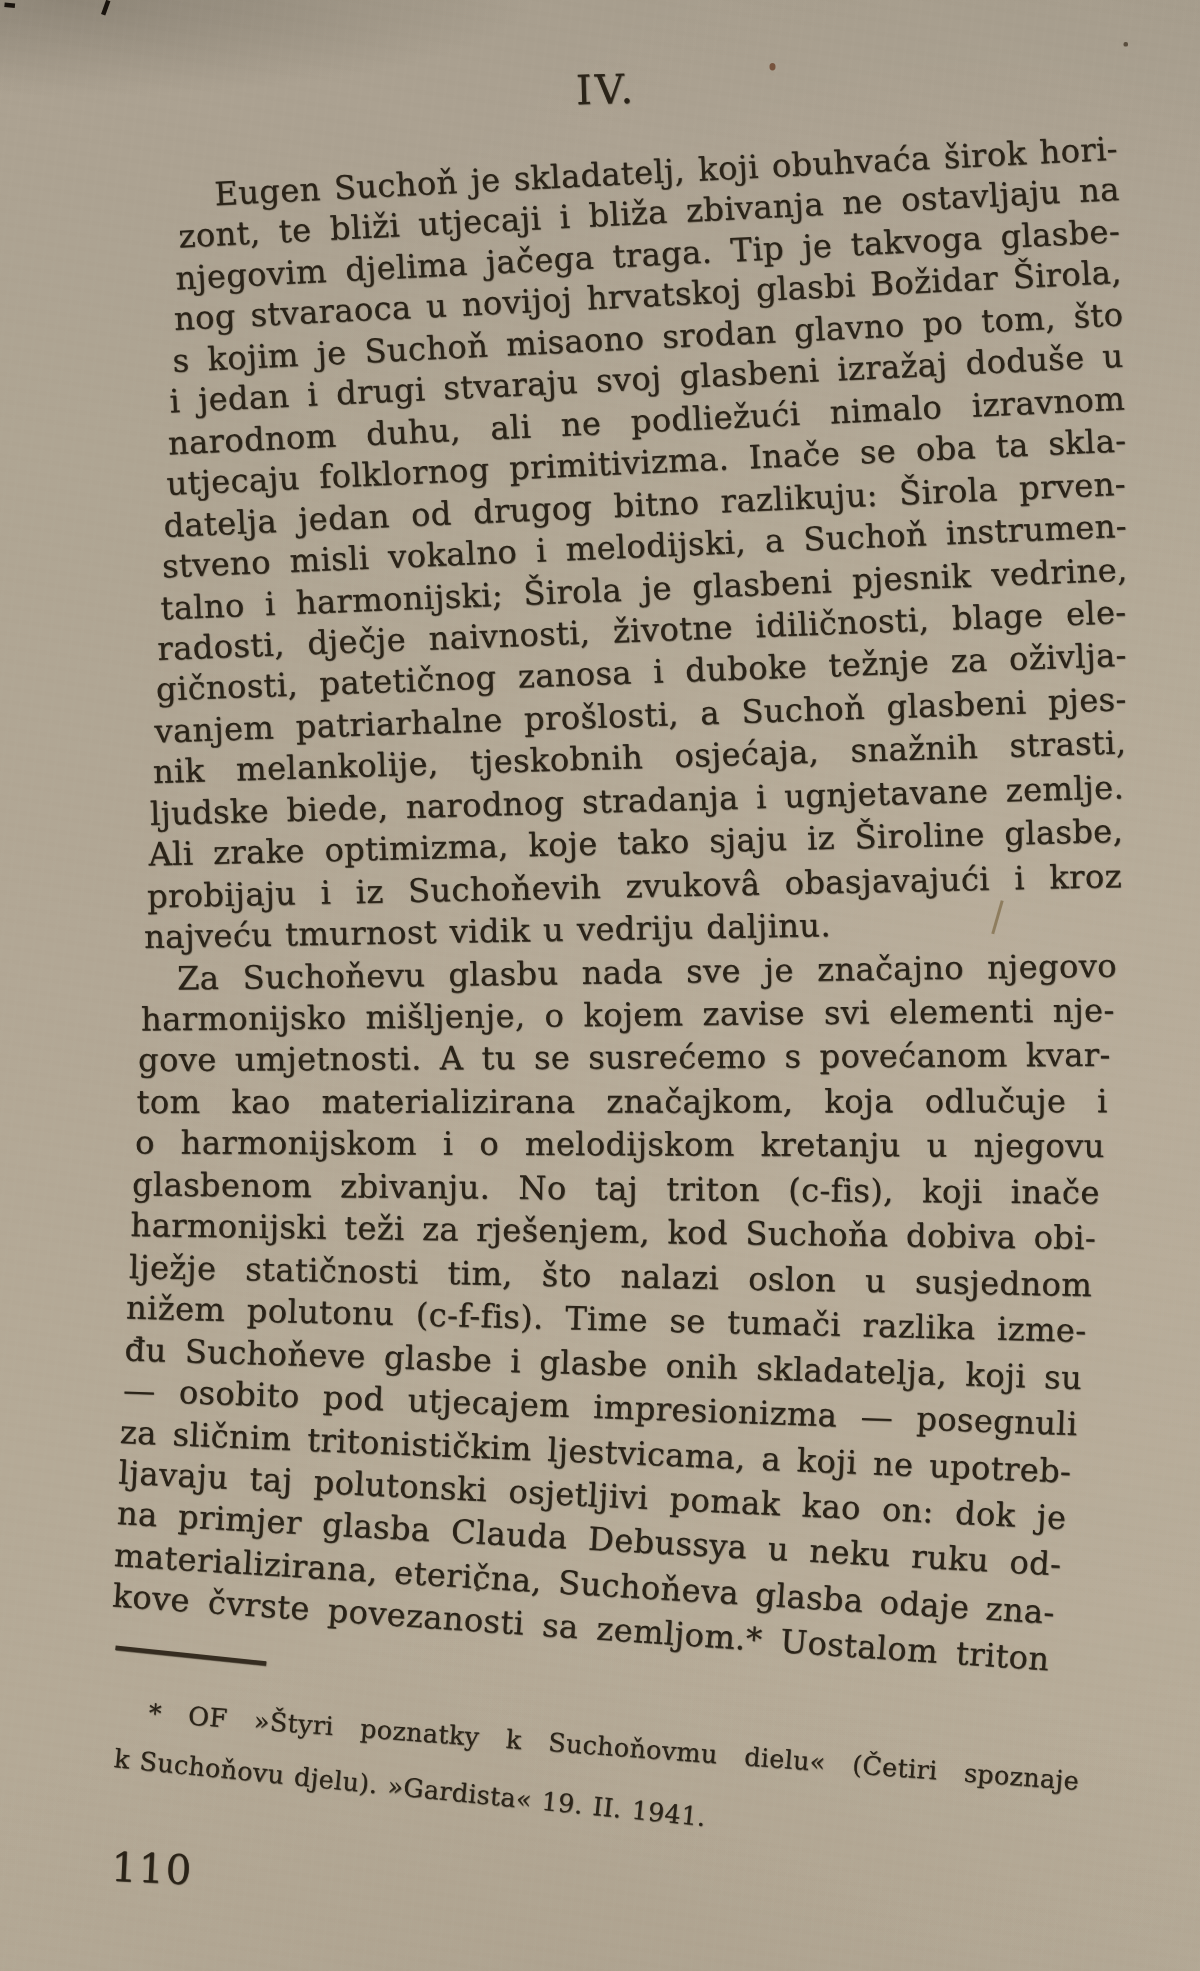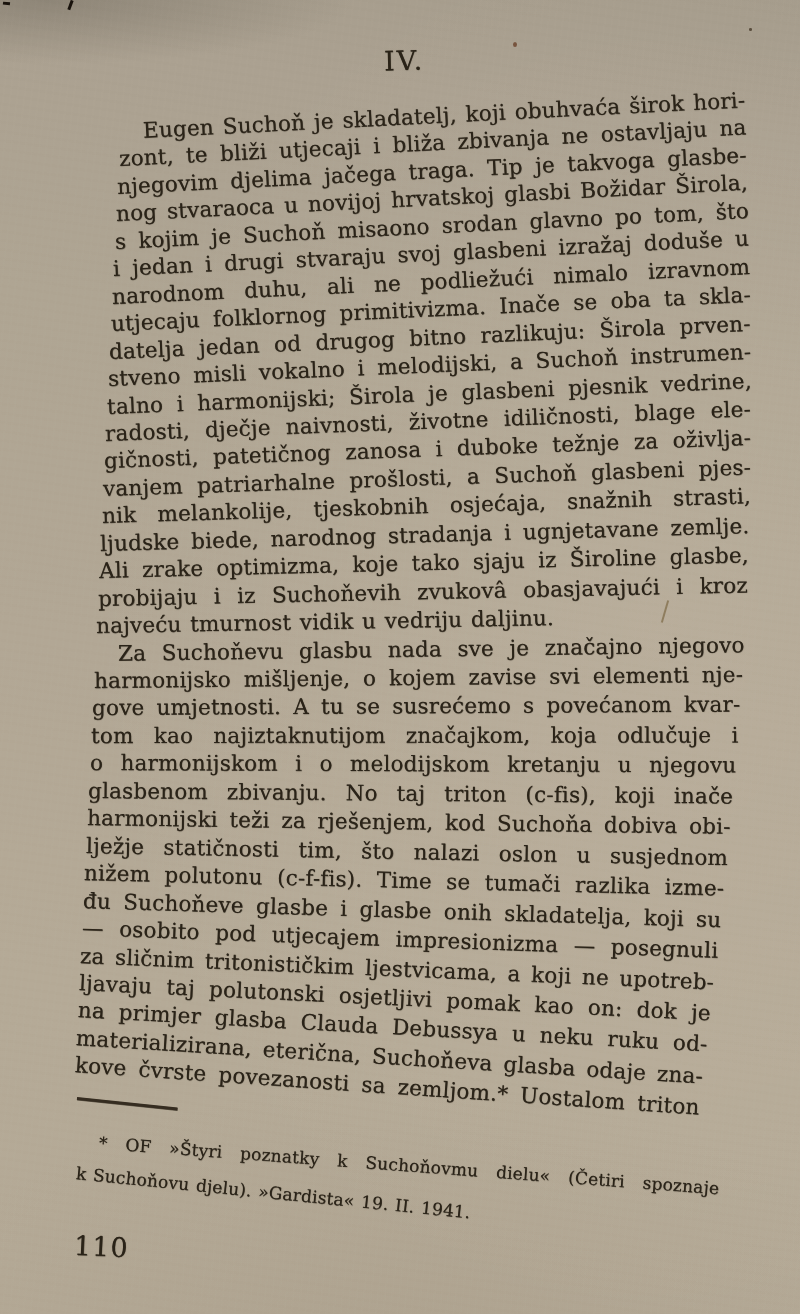--- a/index.html
+++ b/index.html
@@ -83,21 +83,21 @@
     <div class="line body-line" style="top: 447.4px; left: 104.16px; width: 647.484px; transform: rotate(-2.05deg);">gičnosti, patetičnog zanosa i duboke težnje za oživlja-</div>
     <div class="line body-line" style="top: 474.85px; left: 102.84px; width: 648.379px; transform: rotate(-1.91deg);">vanjem patriarhalne prošlosti, a Suchoň glasbeni pjes-</div>
     <div class="line body-line" style="top: 502.3px; left: 101.52px; width: 649.084px; transform: rotate(-1.75deg);">nik melankolije, tjeskobnih osjećaja, snažnih strasti,</div>
     <div class="line body-line" style="top: 529.75px; left: 100.2px; width: 649.591px; transform: rotate(-1.58deg);">ljudske biede, narodnog stradanja i ugnjetavane zemlje.</div>
     <div class="line body-line" style="top: 557.2px; left: 98.88px; width: 649.898px; transform: rotate(-1.39deg);">Ali zrake optimizma, koje tako sjaju iz Široline glasbe,</div>
     <div class="line body-line" style="top: 584.65px; left: 97.56px; width: 650px; transform: rotate(-1.2deg);">probijaju i iz Suchoňevih zvukovâ obasjavajući i kroz</div>
     <div class="line body-line no-just" style="top: 612.1px; left: 96.24px; width: 649.898px; transform: rotate(-0.99deg);">najveću tmurnost vidik u vedriju daljinu.</div>
     <div class="line body-line indent-first" style="top: 639.55px; left: 94.92px; width: 649.591px; transform: rotate(-0.78deg);">Za Suchoňevu glasbu nada sve je značajno njegovo</div>
     <div class="line body-line" style="top: 667px; left: 93.6px; width: 649.084px; transform: rotate(-0.55deg);">harmonijsko mišljenje, o kojem zavise svi elementi nje-</div>
     <div class="line body-line" style="top: 694.45px; left: 92.28px; width: 648.379px; transform: rotate(-0.31deg);">gove umjetnosti. A tu se susrećemo s povećanom kvar-</div>
-    <div class="line body-line" style="top: 721.9px; left: 90.96px; width: 647.484px; transform: rotate(-0.05deg);">tom kao najiztaknutijom značajkom, koja odlučuje i</div>
+    <div class="line body-line" style="top: 721.9px; left: 90.96px; width: 647.484px; transform: rotate(-0.05deg);">tom kao materializirana značajkom, koja odlučuje i</div>
     <div class="line body-line" style="top: 749.35px; left: 89.64px; width: 646.405px; transform: rotate(0.21deg);">o harmonijskom i o melodijskom kretanju u njegovu</div>
     <div class="line body-line" style="top: 776.8px; left: 88.32px; width: 645.152px; transform: rotate(0.49deg);">glasbenom zbivanju. No taj triton (c-fis), koji inače</div>
     <div class="line body-line" style="top: 804.25px; left: 87px; width: 643.736px; transform: rotate(0.78deg);">harmonijski teži za rješenjem, kod Suchoňa dobiva obi-</div>
     <div class="line body-line" style="top: 831.7px; left: 85.68px; width: 642.169px; transform: rotate(1.08deg);">lježje statičnosti tim, što nalazi oslon u susjednom</div>
     <div class="line body-line" style="top: 859.15px; left: 84.36px; width: 640.463px; transform: rotate(1.39deg);">nižem polutonu (c-f-fis). Time se tumači razlika izme-</div>
     <div class="line body-line" style="top: 886.6px; left: 83.04px; width: 638.634px; transform: rotate(1.71deg);">đu Suchoňeve glasbe i glasbe onih skladatelja, koji su</div>
     <div class="line body-line" style="top: 914.05px; left: 81.72px; width: 636.698px; transform: rotate(2.05deg);">— osobito pod utjecajem impresionizma — posegnuli</div>
     <div class="line body-line" style="top: 941.5px; left: 80.4px; width: 634.67px; transform: rotate(2.39deg);">za sličnim tritonističkim ljestvicama, a koji ne upotreb-</div>
     <div class="line body-line" style="top: 968.95px; left: 79.08px; width: 632.568px; transform: rotate(2.75deg);">ljavaju taj polutonski osjetljivi pomak kao on: dok je</div>
     <div class="line body-line" style="top: 996.4px; left: 77.76px; width: 630.41px; transform: rotate(3.12deg);">na primjer glasba Clauda Debussya u neku ruku od-</div>

